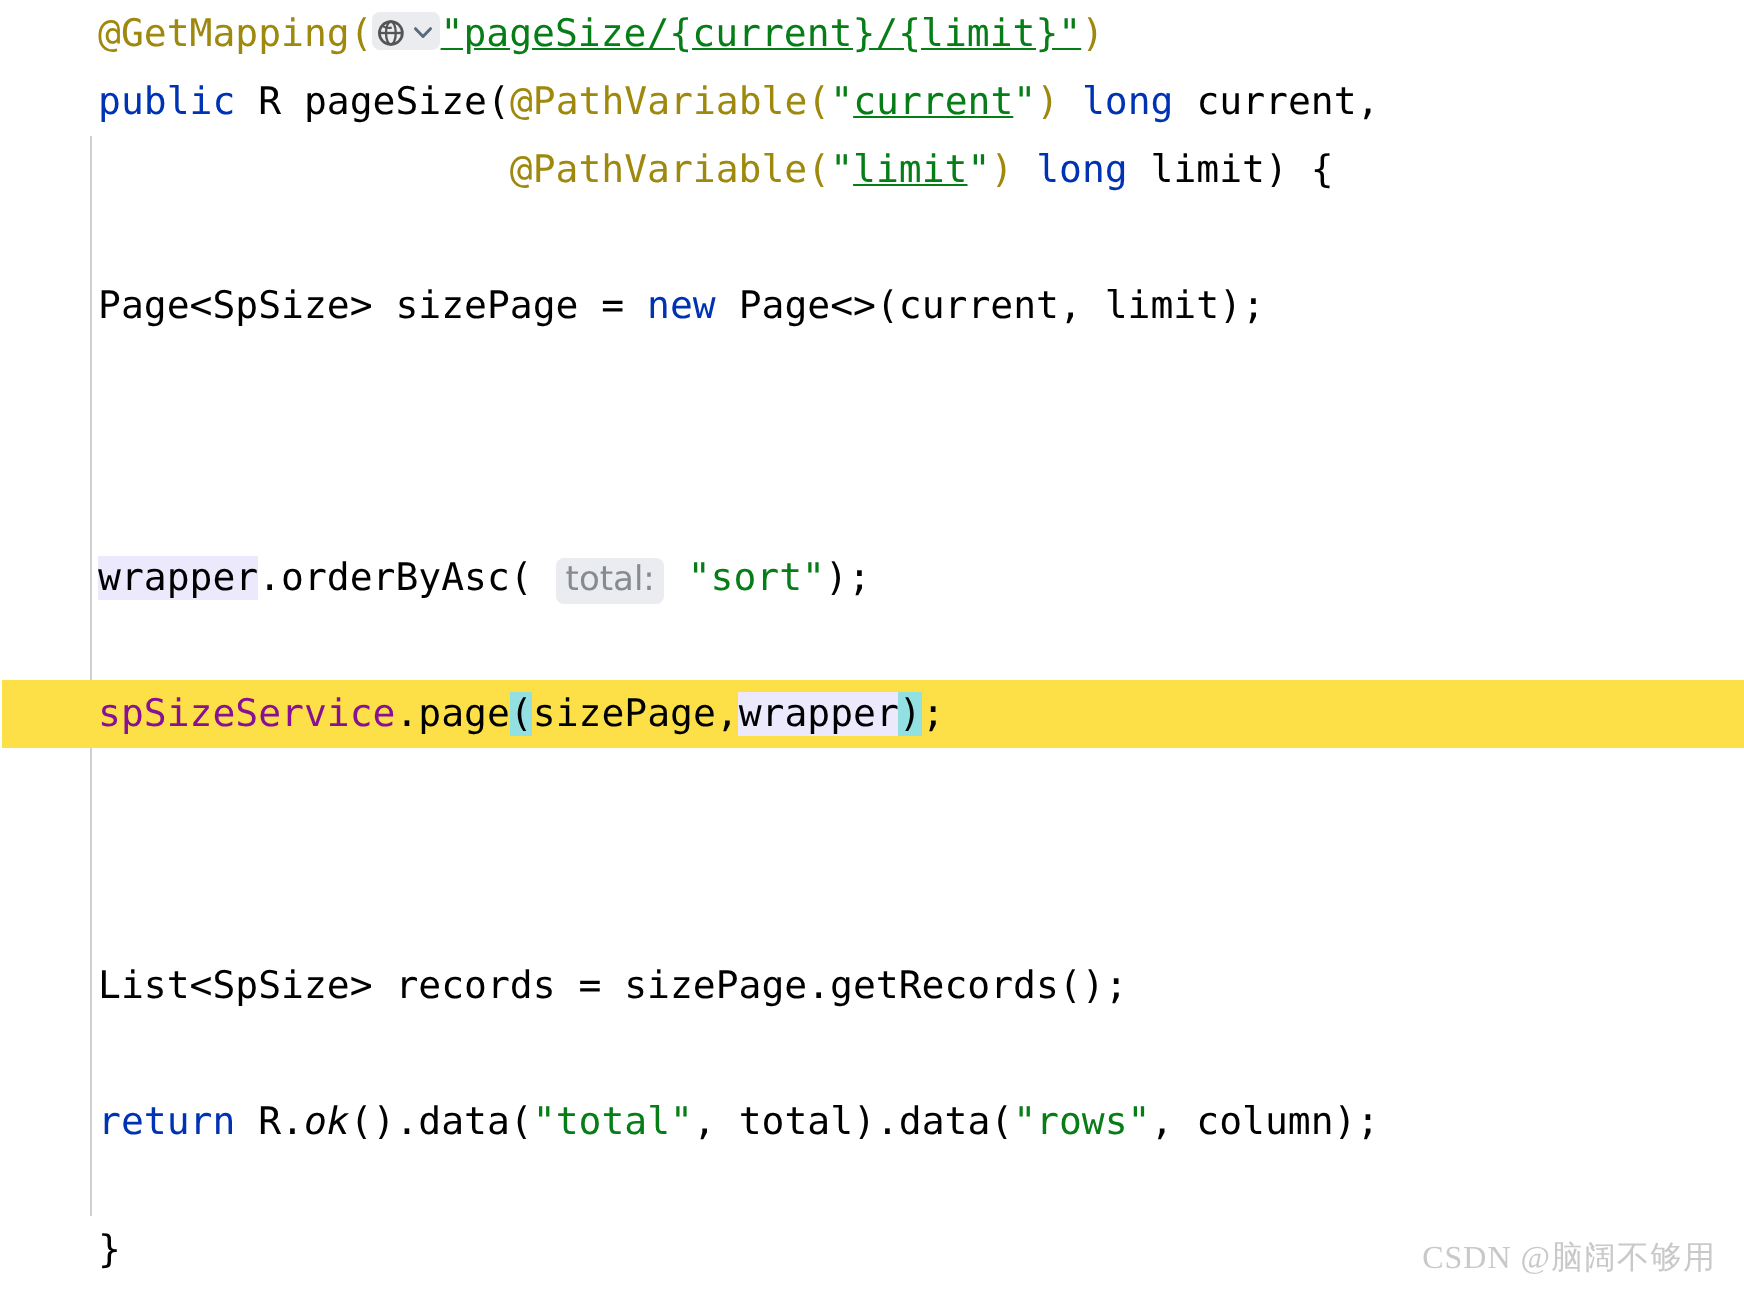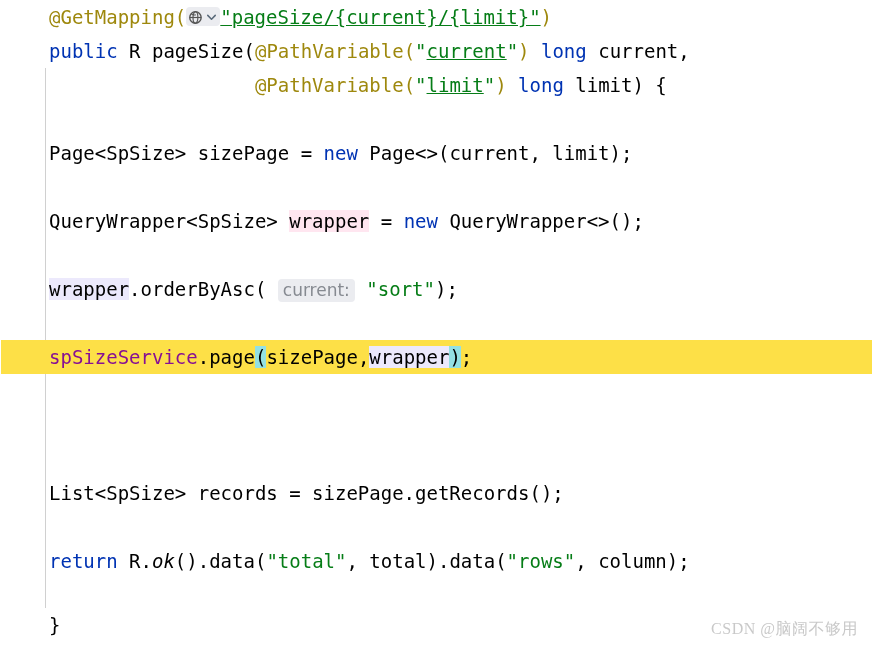--- a/index.html
+++ b/index.html
@@ -114,23 +114,22 @@
           </svg><svg width="13" height="15" viewBox="0 0 12 14" aria-hidden="true">
             <path d="M2.5 5 L6 8.6 L9.5 5" fill="none" stroke="#5a6a7a" stroke-width="1.4" stroke-linecap="round" stroke-linejoin="round"></path>
           </svg></span><span class="str-u">"pageSize/{current}/{limit}"</span><span class="anno">)</span></span></div>
 
   <div class="code-line" style="top:34px;"><span class="txt"><span class="kw">public</span><span class="plain"> R </span><span class="plain">pageSize</span><span class="plain">(</span><span class="anno">@PathVariable</span><span class="anno">(</span><span class="str">"</span><span class="str-u">current</span><span class="str">"</span><span class="anno">)</span><span class="kw"> long</span><span class="plain"> current,</span></span></div>
 
   <div class="code-line" style="top:68px;"><span class="txt"><span class="plain">                  </span><span class="anno">@PathVariable</span><span class="anno">(</span><span class="str">"</span><span class="str-u">limit</span><span class="str">"</span><span class="anno">)</span><span class="kw"> long</span><span class="plain"> limit) {</span></span></div>
 
   <div class="code-line" style="top:136px;"><span class="txt"><span class="plain">Page&lt;SpSize&gt; sizePage = </span><span class="kw">new</span><span class="plain"> Page&lt;&gt;(current, limit);</span></span></div>
 
-  <div class="code-line" style="top:204px;"><span class="txt"><span class="plain">QueryWrapper&lt;SpSize&gt; </span><span class="plain hl-pink">wrapper</span><span class="plain"> = </span><span class="kw">new</span><span class="plain"> QueryWrapper&lt;&gt;();</span></span></div>
 
-  <div class="code-line" style="top:272px;"><span class="txt"><span class="plain hl-lav">wrapper</span><span class="plain">.orderByAsc( </span><span class="inlay">current:</span><span class="plain"> </span><span class="str">"sort"</span><span class="plain">);</span></span></div>
+  <div class="code-line" style="top:272px;"><span class="txt"><span class="plain hl-lav">wrapper</span><span class="plain">.orderByAsc( </span><span class="inlay">total:</span><span class="plain"> </span><span class="str">"sort"</span><span class="plain">);</span></span></div>
 
   <div class="code-line cur" style="top:340px;"><span class="txt"><span class="svc">spSizeService</span><span class="plain">.page</span><span class="plain hl-teal">(</span><span class="plain">sizePage,</span><span class="plain hl-lav">wrapper</span><span class="plain hl-teal">)</span><span class="plain">;</span></span></div>
 
 
   <div class="code-line" style="top:476px;"><span class="txt"><span class="plain">List&lt;SpSize&gt; records = sizePage.getRecords();</span></span></div>
 
   <div class="code-line" style="top:544px;"><span class="txt"><span class="kw">return</span><span class="plain"> R.</span><span class="plain ital">ok</span><span class="plain">().data(</span><span class="str">"total"</span><span class="plain">, total).data(</span><span class="str">"rows"</span><span class="plain">, column);</span></span></div>
 
   <div class="code-line" style="top:608px;"><span class="txt"><span class="plain">}</span></span></div>
 

